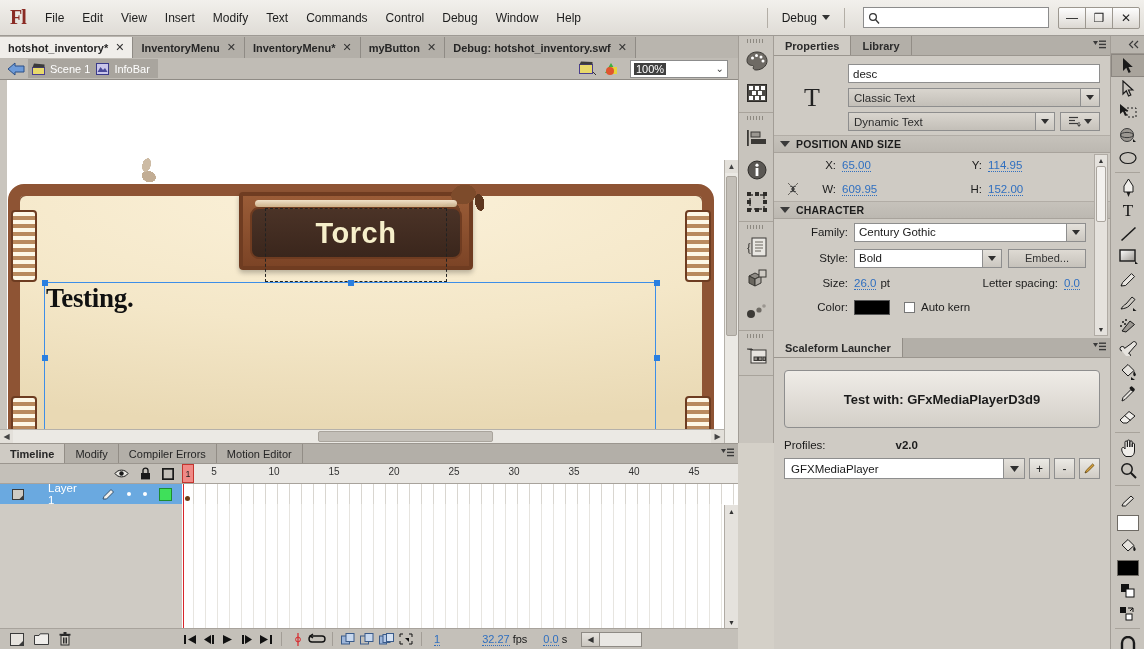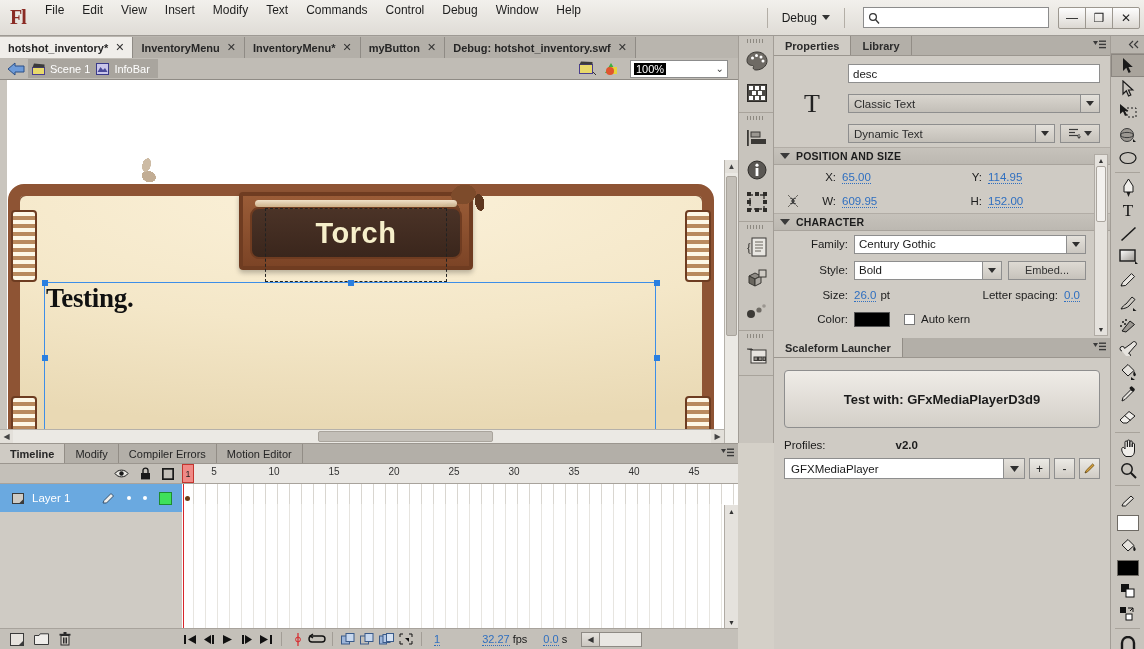--- a/index.html
+++ b/index.html
@@ -17,21 +17,21 @@
     position:absolute; left:0; top:0; width:1144px; height:36px;
     background:linear-gradient(#f2f0ec,#dfdcd6);
     border-bottom:1px solid #9e9a94;
     display:flex; align-items:center;
   }
   .fl-logo{
     width:36px; height:36px; display:flex; align-items:center; justify-content:center;
     font-family:"Liberation Serif", serif; font-weight:bold; font-size:20px; color:#8a2b24;
     letter-spacing:-1px;
   }
-  .menubar{ display:flex; align-items:flex-start; height:36px; }
+  .menubar{ display:flex; align-items:center; height:36px; }
   .menu-item{
     padding:3px 9px; font-size:12px; color:#1d1d1d; cursor:default; border-radius:2px;
   }
   .tb-right{ margin-left:auto; display:flex; align-items:center; height:36px; padding-right:4px; }
   .tb-sep{ width:1px; height:20px; background:#b3aea6; margin:0 8px; }
   .dbg-sel{ font-size:12px; display:flex; align-items:center; gap:5px; padding:0 6px; cursor:default;}
   .caret-dn{ width:0;height:0;border-left:4px solid transparent;border-right:4px solid transparent;border-top:5px solid #333; }
   .searchbox{
     width:186px; height:21px; background:#fff; border:1px solid #8c8c8c;
     display:flex; align-items:center; padding:0 4px; margin-left:10px;
@@ -69,21 +69,21 @@
   }
   .backarrow{ width:24px;height:18px; display:flex;align-items:center;justify-content:center; cursor:default;}
   .crumbs{ display:flex; align-items:center; gap:6px; background:#a9a59e; height:19px; padding:0 8px 0 4px; flex:0 0 auto;}
   .crumb{ display:flex; align-items:center; gap:5px; font-size:11px; color:#fff; cursor:default;}
   .editbar .spacer{ flex:1; background:#c0bcb5; height:19px; }
   .eb-icons{ display:flex; align-items:center; gap:8px; padding:0 6px; }
   .zoomsel{
     width:98px;height:18px;background:#fff;border:1px solid #8c8c8c;
     display:flex;align-items:center;justify-content:space-between;padding:0 3px; cursor:default;
   }
-  .zoomsel .val{ background:#000000; color:#fff; font-size:11px; padding:0 2px; }
+  .zoomsel .val{ background:#404040; color:#fff; font-size:11px; padding:0 2px; }
   .zoomsel .cv{ color:#444; font-size:10px; }
 
   
   .stage-wrap{
     position:absolute; left:0; top:80px; width:738px; height:363px; background:#fff; overflow:hidden;
   }
   .stage-white{ position:absolute; inset:0; background:#ffffff; }
   .stage-left-rule{ position:absolute; left:0; top:0; width:7px; height:100%; background:#c9c5be; }
 
   .panel-frame{
@@ -209,21 +209,21 @@
   }
   .ptab.active{ background:#cfcbc4; }
   .ptabs-filler{ flex:1; background:#b3afa8; height:19px; }
   .panel-menu{ width:20px;height:19px;display:flex;align-items:center;justify-content:center;cursor:default;
     background:#b3afa8;}
   .panel-body{ background:#cfcbc4; }
 
   .prop-head{ display:flex; padding:8px 6px 4px 6px; gap:4px; }
   .ticon{ width:64px; display:flex; align-items:center; justify-content:center;
     font-family:"Liberation Serif",serif; font-size:26px; color:#222; }
-  .prop-fields{ flex:1; display:flex; flex-direction:column; gap:11px; padding-right:4px;}
+  .prop-fields{ flex:1; display:flex; flex-direction:column; gap:5px; padding-right:4px;}
   .ip{
     height:19px; background:#fff; border:1px solid #8e8e8e; font-size:11.5px;
     display:flex;align-items:center; padding:0 4px; color:#1a1a1a;
   }
   .combo{
     height:19px; background:linear-gradient(#d9d5ce,#c3bfb8); border:1px solid #8e8e8e;
     display:flex; align-items:center; padding:0 0 0 5px; font-size:11.5px; color:#2c2c2c;
   }
   .combo .arrowbtn{
     margin-left:auto; width:19px; height:17px; border-left:1px solid #8e8e8e;
@@ -305,21 +305,21 @@
   .layer-head{ width:182px; display:flex; align-items:center; justify-content:flex-end; gap:11px; padding-right:8px;}
   .ruler{ flex:1; position:relative; background:#e9e7e3; overflow:hidden; }
   .rtick{ position:absolute; top:2px; font-size:10px; color:#333; transform:translateX(-50%); }
   .playhead-num{
     position:absolute; top:0; width:12px; height:19px; background:#f08a86; border:1px solid #c4352f;
     display:flex;align-items:center;justify-content:center; font-size:9px; color:#222;
   }
   .tl-rows{ position:relative; height:146px; display:flex; }
   .layers-col{ width:182px; background:#cfcbc4; }
   .layer-row{
-    height:28px; display:flex; align-items:center; gap:0; padding-left:12px;
+    height:20px; display:flex; align-items:center; gap:16px; padding-left:12px;
     background:#6aa9e0; color:#fff; font-size:11.5px;justify-content:flex-end;
   }
   .layer-row .name{ padding-left:8px; }
   .lr-icons{ margin-left:auto; display:flex; align-items:center; gap:12px; padding-right:10px; }
   .dot{ width:4px;height:4px;border-radius:50%;background:#fff; }
   .green-sq{ width:13px;height:13px;background:#3fe05a;border:1px solid #1d8c30; }
   .frames{ flex:1; position:relative; background:#fff; overflow:hidden; }
   .frame-grid{
     position:absolute; inset:0;
     background:

